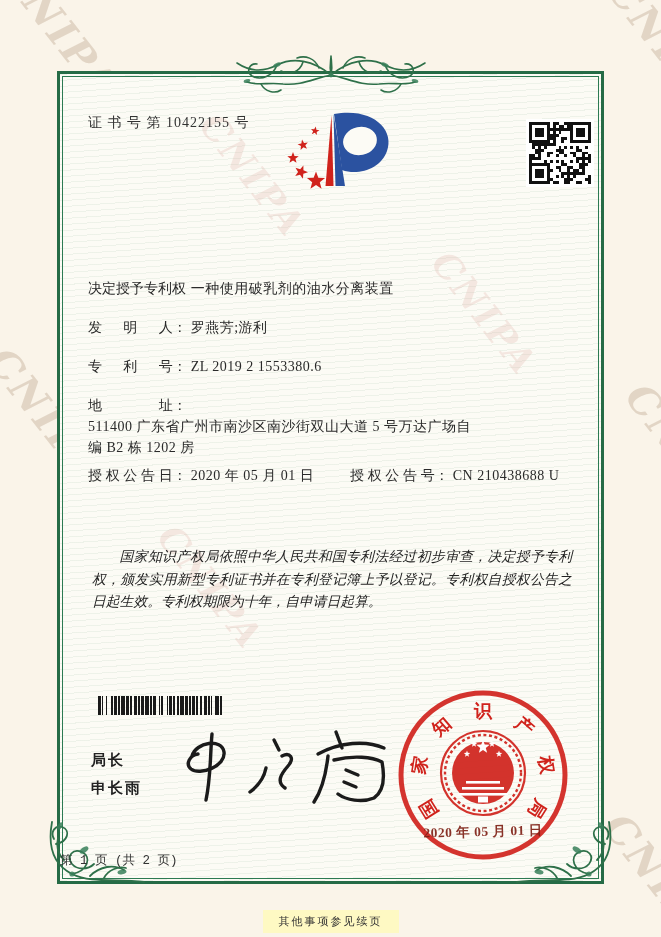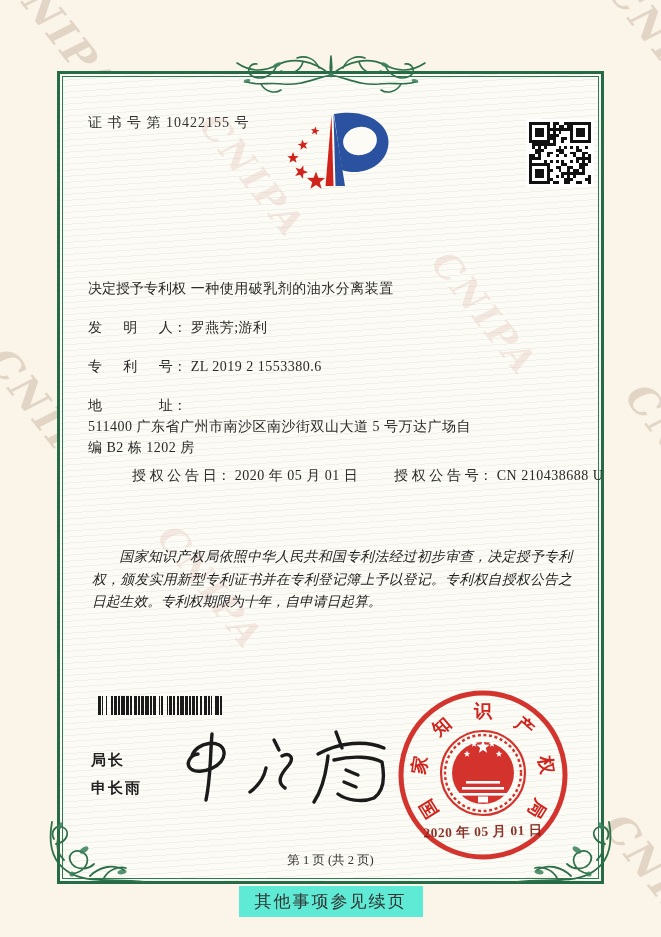--- a/index.html
+++ b/index.html
@@ -49,21 +49,21 @@
   .fields{position:absolute;left:28px;right:22px;top:204px;font-size:14px;line-height:21px;}
   .frow{margin-bottom:18px;white-space:nowrap;}
   .frow.addr{white-space:normal;margin-bottom:7px;}
   .flabel{
     display:inline-block;width:6.05em;text-align:justify;text-align-last:justify;
     -moz-text-align-last:justify;vertical-align:top;color:#2a2a2a;
   }
   .fcolon{display:inline-block;vertical-align:top;margin-right:4px;}
   .fvalue{display:inline-block;vertical-align:top;letter-spacing:0.5px;}
   .frow.addr .fvalue{width:392px;}
-  .frow.twocol{display:flex;margin-left:44px;}
+  .frow.twocol{display:flex;}
   .frow.twocol .col-l{width:262px;flex:0 0 262px;}
   
   .body-text{
     position:absolute;left:28px;right:25px;top:468px;
     font-size:13.8px;line-height:22.5px;font-style:italic;
     text-align:justify;color:#222;
   }
   .body-text p{margin:4px;text-indent:2em;}
   
   .barcode{position:absolute;left:38px;top:622px;height:19px;display:flex;align-items:stretch;}
@@ -79,24 +79,24 @@
   .seal-char{
     position:absolute;left:50%;top:50%;
     font-size:18px;font-weight:bold;color:#d0231c;
     font-family:"Liberation Serif","DejaVu Serif",serif;
   }
   .seal-date{
     position:absolute;left:-14px;right:-14px;top:136px;text-align:center;
     font-size:13.5px;font-weight:bold;color:#7d1d12;letter-spacing:0.5px;
     transform:rotate(-1.5deg);opacity:0.9;
   }
-  .page-info{position:absolute;left:0;right:0;top:778px;text-align:center;font-size:12.5px;color:#333;}
+  .page-info{position:absolute;left:0;right:0;top:778px;font-size:12.5px;color:#333;font-family:Liberation Mono, monospace;}
   .footer-note{
-    position:absolute;left:50%;top:886px;transform:translateX(-50%);
-    background:#5eead4;padding:4px 16px;font-size:17px;color:#333;letter-spacing:2px;
+    position:absolute;left:50%;top:910px;transform:translateX(-50%);
+    background:#fef9c3;padding:4px 16px;font-size:11px;color:#333;letter-spacing:2px;
     white-space:nowrap;
   }
 </style>
 </head>
 <body>
 
 <div class="page">
 
   <div class="wm out" style="left:-20px;top:6px">CNIPA</div>
   <div class="wm out" style="left:586px;top:22px">CNIPA</div>

